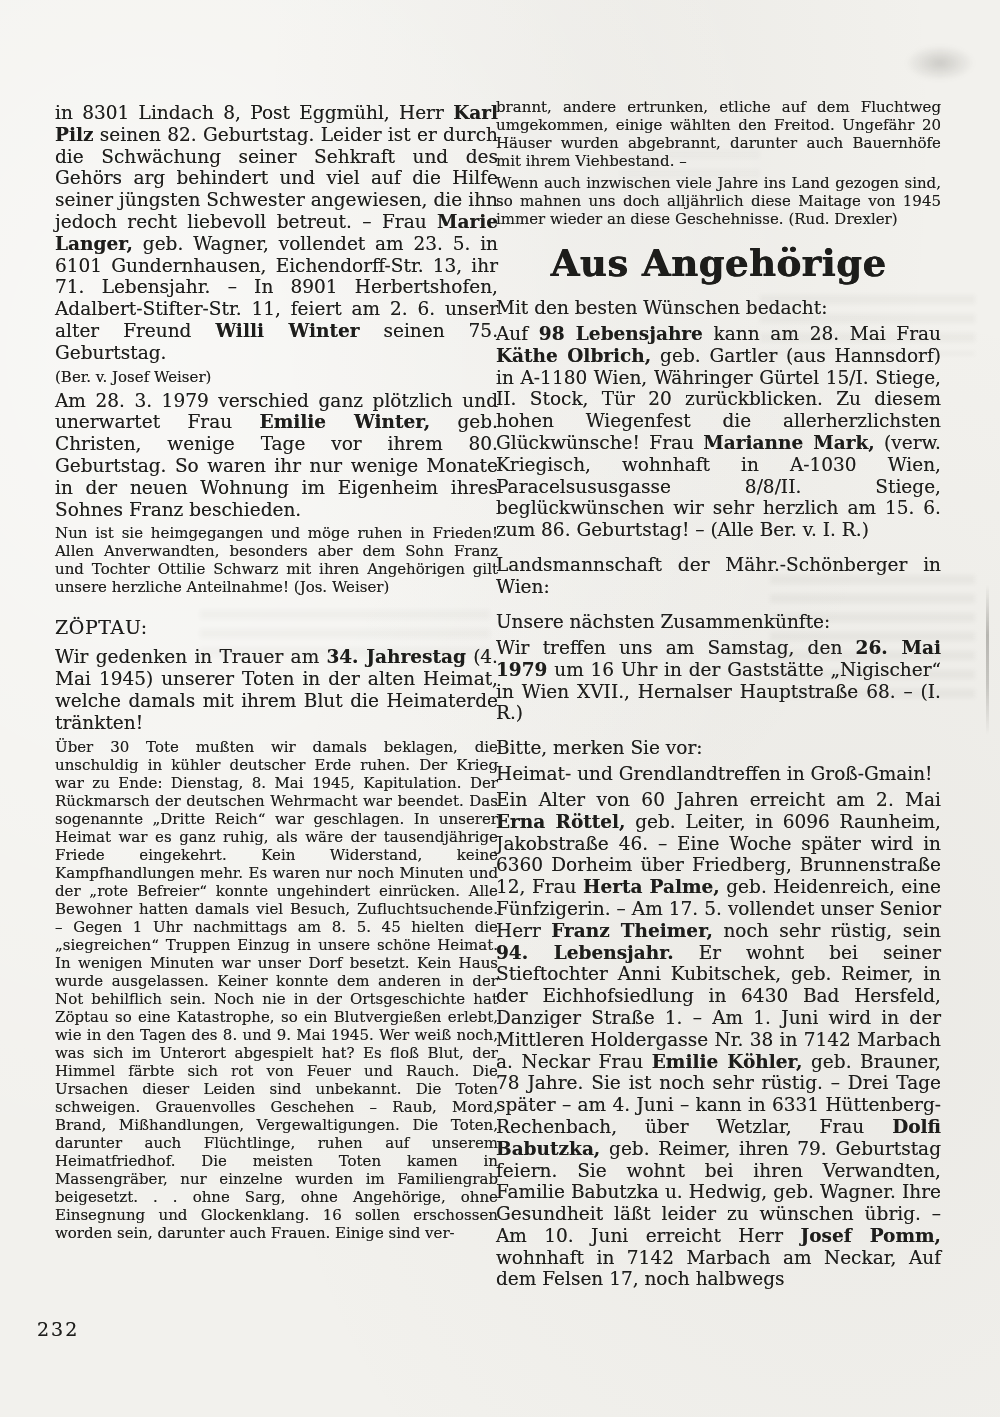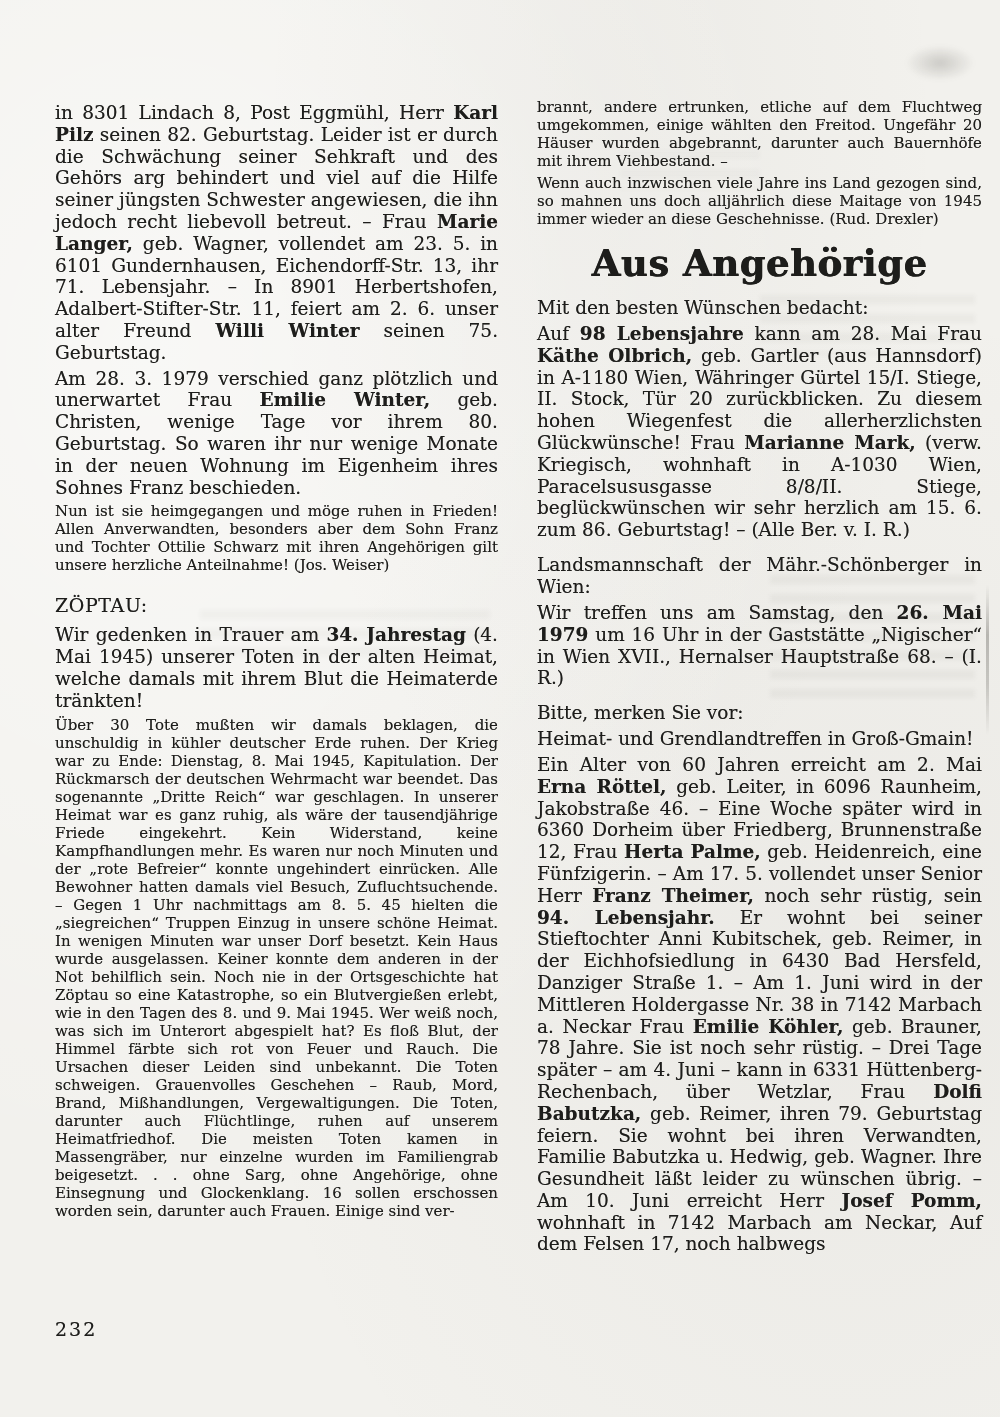--- a/index.html
+++ b/index.html
@@ -41,71 +41,73 @@
     position:absolute;left:986px;top:585px;width:3px;height:150px;
     background:linear-gradient(180deg, transparent, rgba(80,78,72,0.35), rgba(80,78,72,0.25), transparent);
     filter:blur(0.6px);pointer-events:none;
   }
   .col{
     position:absolute;top:98px;
     text-align:justify;
     text-shadow:0 0 0.55px rgba(35,33,30,0.55);
   }
   .col-left{left:55px;width:443px;}
-  .col-right{left:537px;width:445px;}
+  .col-right{left:496px;width:445px;}
   .blk{margin:0;}
   .body{font-size:18.5px;line-height:21.8px;margin:4px 0 4px;}
   .small{font-size:15px;line-height:18px;margin:0 0 4px;}
   .heading{
     font-size:19px;line-height:22px;font-weight:normal;
     letter-spacing:0.6px;margin:20px 0 8px;text-align:left;
   }
   .subheading{
     font-size:18.5px;line-height:22px;font-weight:normal;
     margin:13px 0 3px;
   }
   .fraktur{
     font-size:37px;line-height:42px;font-weight:bold;
     text-align:center;margin:14px 0 10px;
     letter-spacing:0.5px;
     text-shadow:0.6px 0 0 currentColor, 0 0 0.6px rgba(35,33,30,0.6);
   }
   .b{font-weight:bold;}
   .page-number{
-    position:absolute;left:55px;top:1318px;
+    position:absolute;left:37px;top:1318px;
     font-size:19px;letter-spacing:2px;
     text-shadow:0 0 0.55px rgba(35,33,30,0.55);
   }
 </style>
 </head>
 <body>
 
 <div class="page" style="color: rgb(29, 29, 27);">
   <div class="smudge"></div>
   <div class="bleed bleed-1"></div>
   <div class="bleed bleed-2"></div>
   <div class="bleed bleed-3"></div>
   <div class="bleed bleed-4"></div>
   <div class="crease"></div>
 
   <div class="col col-left">
       <p class="blk body"><span>in 8301 Lindach 8, Post Eggmühl, Herr </span><span class="b">Karl Pilz</span><span> seinen 82. Geburtstag. Leider ist er durch die Schwächung seiner Sehkraft und des Gehörs arg behindert und viel auf die Hilfe seiner jüngsten Schwester angewiesen, die ihn jedoch recht liebevoll betreut. – Frau </span><span class="b">Marie Langer,</span><span> geb. Wagner, vollendet am 23. 5. in 6101 Gundernhausen, Eichendorff-Str. 13, ihr 71. Lebensjahr. – In 8901 Herbertshofen, Adalbert-Stifter-Str. 11, feiert am 2. 6. unser alter Freund </span><span class="b">Willi Winter</span><span> seinen 75. Geburtstag.</span></p>
+      <p class="blk small"><span>(Ber. v. Josef Weiser)</span></p>
       <p class="blk body"><span>Am 28. 3. 1979 verschied ganz plötzlich und unerwartet Frau </span><span class="b">Emilie Winter,</span><span> geb. Christen, wenige Tage vor ihrem 80. Geburtstag. So waren ihr nur wenige Monate in der neuen Wohnung im Eigenheim ihres Sohnes Franz beschieden.</span></p>
       <p class="blk small"><span>Nun ist sie heimgegangen und möge ruhen in Frieden! Allen Anverwandten, besonders aber dem Sohn Franz und Tochter Ottilie Schwarz mit ihren Angehörigen gilt unsere herzliche Anteilnahme! (Jos. Weiser)</span></p>
       <h3 class="blk heading"><span>ZÖPTAU:</span></h3>
       <p class="blk body"><span>Wir gedenken in Trauer am </span><span class="b">34. Jahrestag</span><span> (4. Mai 1945) unserer Toten in der alten Heimat, welche damals mit ihrem Blut die Heimaterde tränkten!</span></p>
       <p class="blk small"><span>Über 30 Tote mußten wir damals beklagen, die unschuldig in kühler deutscher Erde ruhen. Der Krieg war zu Ende: Dienstag, 8. Mai 1945, Kapitulation. Der Rückmarsch der deutschen Wehrmacht war beendet. Das sogenannte „Dritte Reich“ war geschlagen. In unserer Heimat war es ganz ruhig, als wäre der tausendjährige Friede eingekehrt. Kein Widerstand, keine Kampfhandlungen mehr. Es waren nur noch Minuten und der „rote Befreier“ konnte ungehindert einrücken. Alle Bewohner hatten damals viel Besuch, Zufluchtsuchende. – Gegen 1 Uhr nachmittags am 8. 5. 45 hielten die „siegreichen“ Truppen Einzug in unsere schöne Heimat. In wenigen Minuten war unser Dorf besetzt. Kein Haus wurde ausgelassen. Keiner konnte dem anderen in der Not behilflich sein. Noch nie in der Ortsgeschichte hat Zöptau so eine Katastrophe, so ein Blutvergießen erlebt, wie in den Tagen des 8. und 9. Mai 1945. Wer weiß noch, was sich im Unterort abgespielt hat? Es floß Blut, der Himmel färbte sich rot von Feuer und Rauch. Die Ursachen dieser Leiden sind unbekannt. Die Toten schweigen. Grauenvolles Geschehen – Raub, Mord, Brand, Mißhandlungen, Vergewaltigungen. Die Toten, darunter auch Flüchtlinge, ruhen auf unserem Heimatfriedhof. Die meisten Toten kamen in Massengräber, nur einzelne wurden im Familiengrab beigesetzt. . . ohne Sarg, ohne Angehörige, ohne Einsegnung und Glockenklang. 16 sollen erschossen worden sein, darunter auch Frauen. Einige sind ver-</span></p>
     </div>
   <div class="col col-right">
       <p class="blk small"><span>brannt, andere ertrunken, etliche auf dem Fluchtweg umgekommen, einige wählten den Freitod. Ungefähr 20 Häuser wurden abgebrannt, darunter auch Bauernhöfe mit ihrem Viehbestand. –</span></p>
       <p class="blk small"><span>Wenn auch inzwischen viele Jahre ins Land gezogen sind, so mahnen uns doch alljährlich diese Maitage von 1945 immer wieder an diese Geschehnisse. (Rud. Drexler)</span></p>
       <h3 class="blk fraktur"><span>Aus Angehörige</span></h3>
       <h3 class="blk subheading"><span>Mit den besten Wünschen bedacht:</span></h3>
       <p class="blk body"><span>Auf </span><span class="b">98 Lebensjahre</span><span> kann am 28. Mai Frau </span><span class="b">Käthe Olbrich,</span><span> geb. Gartler (aus Hannsdorf) in A-1180 Wien, Währinger Gürtel 15/I. Stiege, II. Stock, Tür 20 zurückblicken. Zu diesem hohen Wiegenfest die allerherzlichsten Glückwünsche! Frau </span><span class="b">Marianne Mark,</span><span> (verw. Kriegisch, wohnhaft in A-1030 Wien, Paracelsususgasse 8/8/II. Stiege, beglückwünschen wir sehr herzlich am 15. 6. zum 86. Geburtstag! – (Alle Ber. v. I. R.)</span></p>
       <h3 class="blk subheading"><span>Landsmannschaft der Mähr.-Schönberger in Wien:</span></h3>
+      <h3 class="blk subheading"><span>Unsere nächsten Zusammenkünfte:</span></h3>
       <p class="blk body"><span>Wir treffen uns am Samstag, den </span><span class="b">26. Mai 1979</span><span> um 16 Uhr in der Gaststätte „Nigischer“ in Wien XVII., Hernalser Hauptstraße 68. – (I. R.)</span></p>
       <h3 class="blk subheading"><span>Bitte, merken Sie vor:</span></h3>
       <p class="blk body"><span>Heimat- und Grendlandtreffen in Groß-Gmain!</span></p>
       <p class="blk body"><span>Ein Alter von 60 Jahren erreicht am 2. Mai </span><span class="b">Erna Röttel,</span><span> geb. Leiter, in 6096 Raunheim, Jakobstraße 46. – Eine Woche später wird in 6360 Dorheim über Friedberg, Brunnenstraße 12, Frau </span><span class="b">Herta Palme,</span><span> geb. Heidenreich, eine Fünfzigerin. – Am 17. 5. vollendet unser Senior Herr </span><span class="b">Franz Theimer,</span><span> noch sehr rüstig, sein </span><span class="b">94. Lebensjahr.</span><span> Er wohnt bei seiner Stieftochter Anni Kubitschek, geb. Reimer, in der Eichhofsiedlung in 6430 Bad Hersfeld, Danziger Straße 1. – Am 1. Juni wird in der Mittleren Holdergasse Nr. 38 in 7142 Marbach a. Neckar Frau </span><span class="b">Emilie Köhler,</span><span> geb. Brauner, 78 Jahre. Sie ist noch sehr rüstig. – Drei Tage später – am 4. Juni – kann in 6331 Hüttenberg-Rechenbach, über Wetzlar, Frau </span><span class="b">Dolfi Babutzka,</span><span> geb. Reimer, ihren 79. Geburtstag feiern. Sie wohnt bei ihren Verwandten, Familie Babutzka u. Hedwig, geb. Wagner. Ihre Gesundheit läßt leider zu wünschen übrig. – Am 10. Juni erreicht Herr </span><span class="b">Josef Pomm,</span><span> wohnhaft in 7142 Marbach am Neckar, Auf dem Felsen 17, noch halbwegs</span></p>
     </div>
 
   <div class="page-number">232</div>
 </div>
 
 </body></html>

